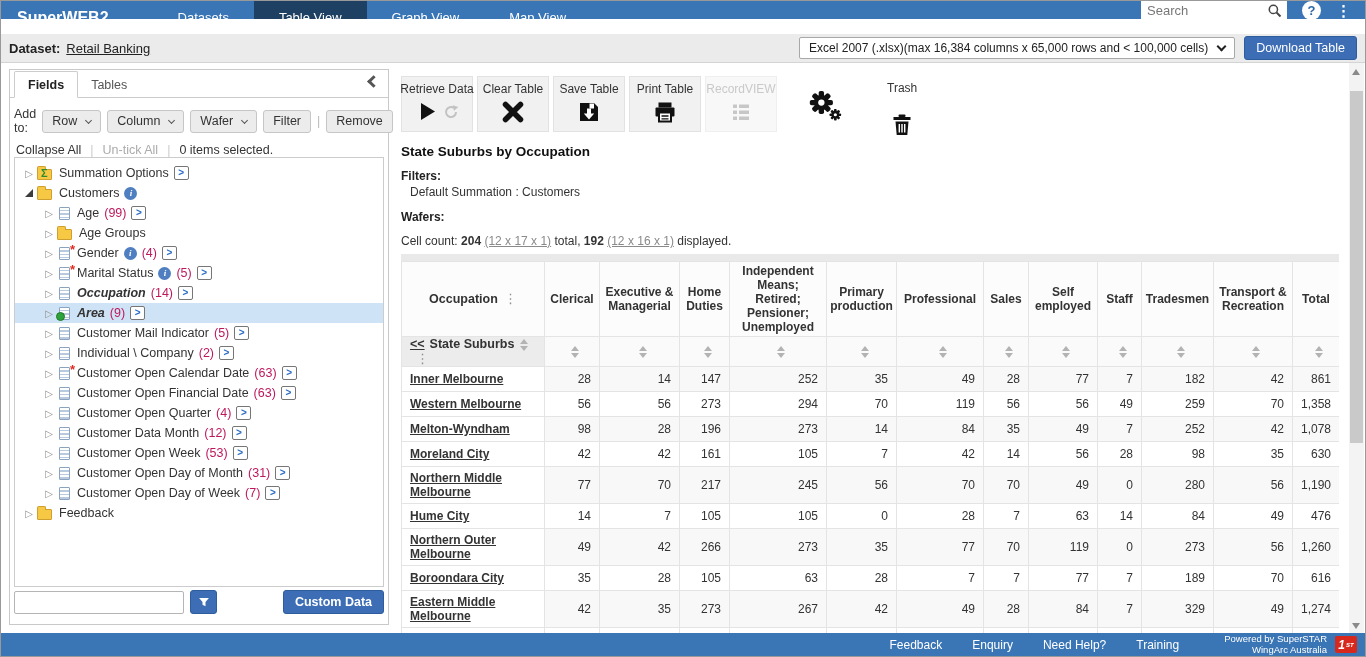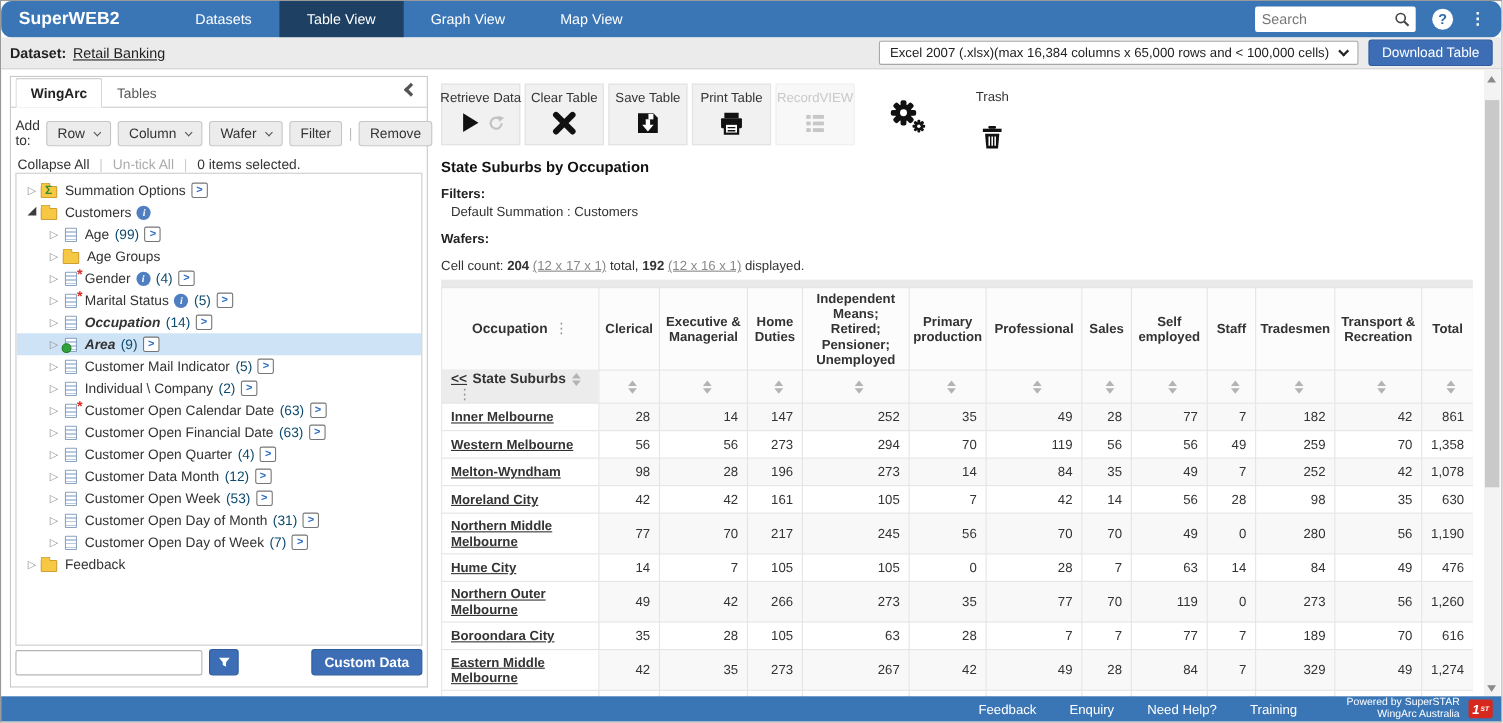--- a/index.html
+++ b/index.html
@@ -1,22 +1,22 @@
 <!DOCTYPE html>
 <html><head>
 <meta charset="utf-8">
 <style>
   * { margin:0; padding:0; box-sizing:border-box; }
   html,body { background:#fff; }
   .app{ position:relative; width:1366px; height:657px; border:1px solid #999;
         font-family:"Liberation Sans", sans-serif; background:#fff; overflow:hidden; }
 
   
-  .nav{ position:absolute; left:0; top:0; right:0; height:33px; background:#3a76b6;
-        display:flex; align-items:stretch;border-radius:10px; }
+  .nav{ position:absolute; left:0; top:0; right:0; height:18px; background:#3a76b6;
+        display:flex; align-items:stretch; }
   .brand{ color:#fff; font-weight:bold; font-size:16px; line-height:33px; padding:0 16px; margin-right:28px; }
   .nav-item{ color:#fff; font-size:13px; line-height:33px; padding:0 25px; cursor:pointer; }
   .nav-item.active{ background:#1d4063; }
   .nav-right{ margin-left:auto; display:flex; align-items:center; gap:15px; padding-right:14px; }
   .searchbox{ width:146px; height:23px; background:#fff; border-radius:2px; display:flex; align-items:center; }
   .searchbox input{ flex:1; border:none; outline:none; font-size:13px; padding:0 6px; width:100px;
                     font-family:"Liberation Sans", sans-serif; color:#a16207; }
   .searchbox input::placeholder{ color:#777; }
   .helpicon{ width:19px; height:19px; border-radius:50%; background:#fff; color:#2e67a5;
              font-weight:bold; font-size:13px; display:flex; align-items:center; justify-content:center; }
@@ -70,21 +70,21 @@
   .ticon.field,.ticon.field-globe{ width:11px; height:13px; border:1px solid #8aa3c0; border-radius:1px; margin-left:2px;
         background:repeating-linear-gradient(to bottom,#ffffff 0 2px,#b9cade 2px 3.5px); }
   .ast{ position:absolute; top:-6px; right:-6px; color:#e02b20; font-size:13px; font-weight:bold; font-style:normal; }
   .glb{ position:absolute; left:-4px; bottom:-2px; width:9px; height:9px; border-radius:50%;
         background:#2ea33c; border:1px solid #1d7a28; }
   .tlabel{ margin-right:5px; }
   .inuse{ font-style:italic; font-weight:bold; }
   .info{ width:13px; height:13px; border-radius:50%; background:#4f7fc1; color:#fff; font-size:9px; font-weight:bold;
          font-style:italic; display:inline-flex; align-items:center; justify-content:center; margin-right:5px; flex:none;
          font-family:"Liberation Serif", serif; }
-  .cnt{ color:#0c4a6e; margin-right:5px;text-align:center; }
+  .cnt{ color:#be185d; margin-right:5px;text-align:center; }
   .abtn{ width:15px; height:14px; border:1px solid #767676; border-radius:2px; background:#fff; color:#2b6cc4;
          font-weight:bold; font-size:10px; line-height:12px; display:inline-flex; align-items:center; justify-content:center; flex:none; }
   .sb-bottom{ position:absolute; left:4px; bottom:10px; width:370px; height:24px; display:flex; align-items:center; }
   .sb-bottom input{ width:170px; height:23px; border:1px solid #b5b5b5; border-radius:2px; font-size:12.5px; padding:0 6px;
                     font-family:"Liberation Sans", sans-serif; }
   .filter-btn{ width:27px; height:24px; margin-left:6px; background:#3c6db5; border:1px solid #2e5d9e; border-radius:3px;
                display:flex; align-items:center; justify-content:center; cursor:pointer; }
   .custom-btn{ margin-left:auto; font-weight:bold; }
 
   
@@ -177,21 +177,21 @@
       <div class="selectbox">
         <span>Excel 2007 (.xlsx)(max 16,384 columns x 65,000 rows and &lt; 100,000 cells)</span>
         <span class="chev"></span>
       </div>
       <div class="btn-blue">Download Table</div>
     </div>
   </div>
 
   <aside class="sb">
     <div class="sb-tabs">
-      <div class="tab active">WingArc</div>
+      <div class="tab active">Fields</div>
       <div class="tab">Tables</div>
       <div class="sb-collapse"></div>
     </div>
     <div class="sb-addto">
       <span>Add to:</span>
       <div class="btn-g">
         <span>Row</span>
         <span class="chev small"></span>
       </div>
       <div class="btn-g">

